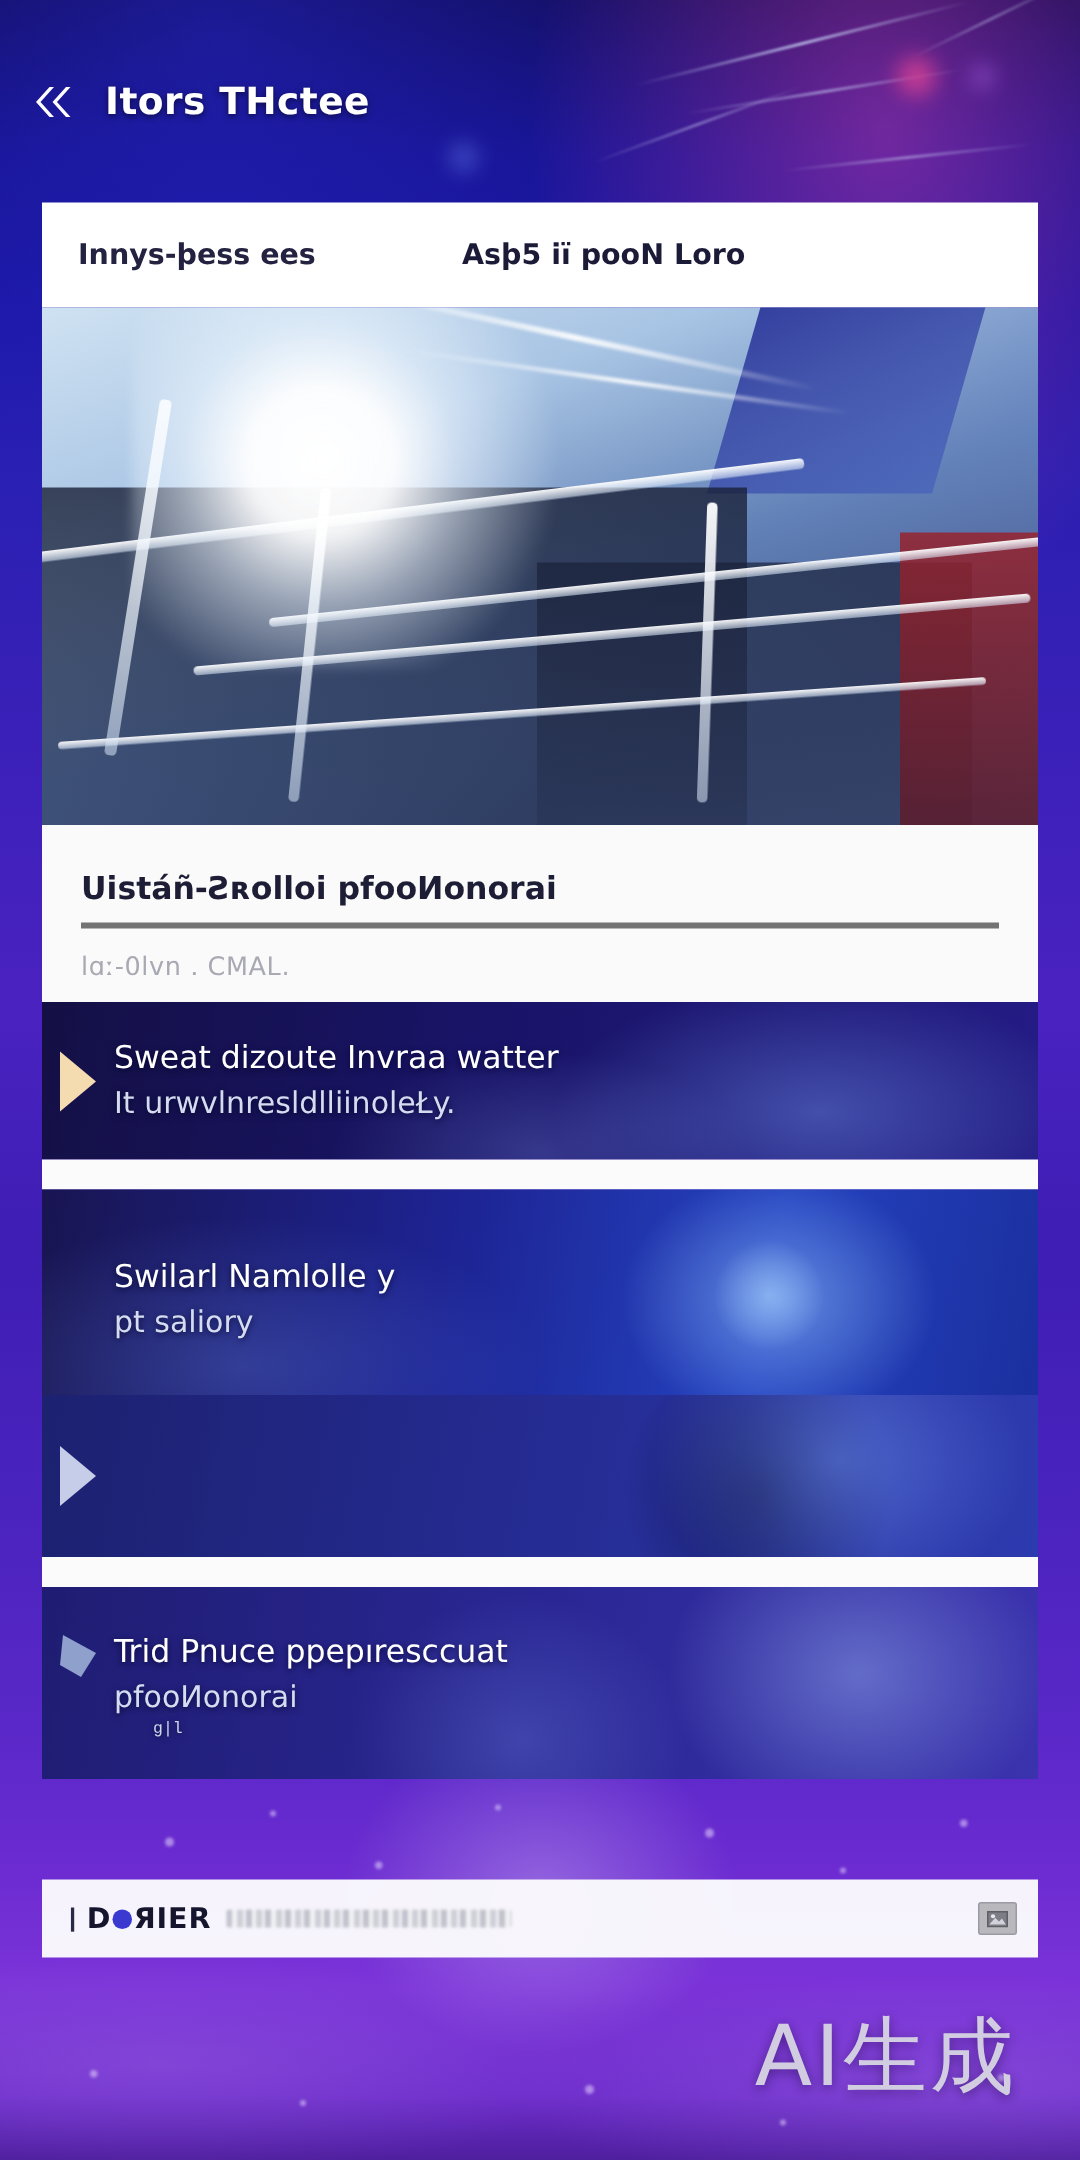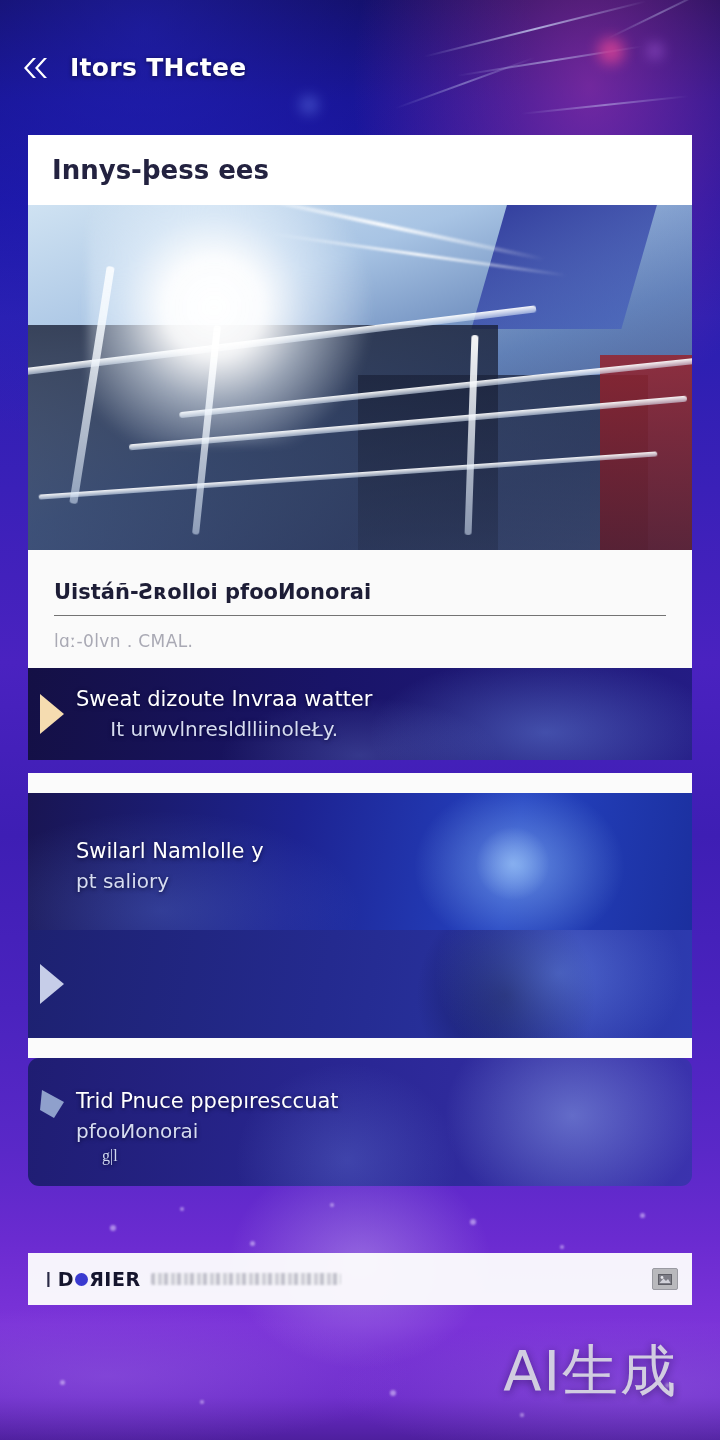--- a/index.html
+++ b/index.html
@@ -71,21 +71,21 @@
 
   
   .card {
     position:absolute; left:28px; top:135px; width:664px; z-index:5;
   }
   .card-topbar {
     background:#ffffff; height:70px;
     display:flex; align-items:center; padding:0 0 0 24px;
   }
   .topbar-left {
-    color:#232240; font-size:26px; font-weight:600; width:256px; flex:none;
+    color:#232240; font-size:19px; font-weight:600; width:256px; flex:none;
     font-family:"DejaVu Sans", sans-serif;
   }
   .topbar-right {
     color:#1b1b38; font-size:19px; font-weight:700;
     font-family:"DejaVu Sans", sans-serif;
   }
 
   
   .hero {
     position:relative; height:345px; width:664px; overflow:hidden;
@@ -118,21 +118,21 @@
     background:linear-gradient(150deg, rgba(38,48,150,.9), rgba(60,85,190,.5));
     transform:skewX(-16deg);
   }
 
   
   .info-panel {
     background:#fafafa; padding:30px 26px 34px 26px;
   }
   .info-title {
     color:#1d1d36; font-size:21px; font-weight:700; padding-bottom:11px;
-    border-bottom:1px solid #737373;
+    border-bottom:4px solid #737373;
     font-family:"DejaVu Sans", sans-serif;
   }
   .info-sub {
     color:#a9a9b4; font-size:17px; padding-top:14px; letter-spacing:.4px;
     font-family:"DejaVu Sans", sans-serif;
   }
 
   
   .list { position:relative; }
   .list-item {
@@ -145,23 +145,23 @@
     color:#ffffff; font-size:21px; font-weight:400; line-height:1.28;
     text-shadow:0 1px 4px rgba(0,0,40,.75);
     font-family:"DejaVu Sans", sans-serif;
   }
   .item-sub {
     color:#d6dcf0; font-size:20px; line-height:1.34; margin-top:3px;
     text-shadow:0 1px 4px rgba(0,0,40,.75);
     font-family:"DejaVu Sans", sans-serif;
   }
   .item-extra {
-    color:#cfd6ee; font-size:16px; margin-top:2px; margin-left:26px;
+    color:#cfd6ee; font-size:11px; margin-top:2px; margin-left:26px;
     text-shadow:0 1px 4px rgba(0,0,40,.75);
-    font-family:Liberation Serif, serif;
+    font-family:Liberation Mono, monospace;
   }
   .item-photo { position:absolute; inset:0; z-index:2; pointer-events:none; }
 
   .row-sep { width:664px; height:20px; background:#fbfbfb; }
 
   
   .footer-bar {
     position:absolute; left:28px; top:1253px; width:664px; height:52px; z-index:6;
     background:rgba(252,252,253,.96);
     display:flex; align-items:center; padding:0 14px 0 18px;
@@ -221,20 +221,21 @@
         <path d="M23 1 L14 11 L23 21 L20 21 L11 11 L20 1 Z" fill="#ffffff"></path>
       </svg>
     </div>
     <div class="brand-title">Itors THctee</div>
   </div>
 
   <div class="card">
 
     <div class="card-topbar">
       <div class="topbar-left">Innys-þess ees</div>
+      <div class="topbar-right">Asþ5 iï pooN Loro</div>
     </div>
 
     <div class="hero">
       <div class="hero-blue-sail"></div>
       <div class="hero-dark" style="left:0; top:120px; width:470px; height:225px;"></div>
       <div class="hero-dark" style="left:330px; top:170px; width:290px; height:175px; opacity:.85;"></div>
       <div class="hero-red"></div>
       <div class="hero-rail" style="left:-10px; top:132px; width:520px; height:7px; transform:rotate(-7deg);"></div>
       <div class="hero-rail" style="left:150px; top:180px; width:520px; height:6px; transform:rotate(-6deg);"></div>
       <div class="hero-rail" style="left:100px; top:215px; width:560px; height:6px; transform:rotate(-5deg);"></div>
@@ -248,22 +249,22 @@
     </div>
 
     <div class="info-panel">
       <div class="info-title">Uistáñ-Ƨʀolloi pfooИonorai</div>
       <div class="info-sub">lɑː-0lvn．ϹMAL.</div>
     </div>
   </div>
 
   <div class="list">
 
-    <div class="list-item" style="position:absolute; left:28px; top:668px; height:92px; z-index:5;
-         background:linear-gradient(100deg,#141045 0%,#191468 45%,#241c85 100%);text-align:center;">
+    <div class="list-item" style="position:absolute; left:28px; top:668px; height:105px; z-index:5;
+         background:linear-gradient(100deg,#141045 0%,#191468 45%,#241c85 100%);">
       <div class="item-photo" style="background:radial-gradient(ellipse 38% 120% at 78% 70%, rgba(120,160,245,.40) 0%, rgba(30,30,110,0) 70%),
                   radial-gradient(ellipse 30% 90% at 50% 95%, rgba(150,180,255,.22) 0%, rgba(20,20,90,0) 70%);"></div>
       <div class="item-marker">
         <svg width="26" height="52" viewBox="0 0 26 52" aria-hidden="true">
           <path d="M0 6 L24 26 L0 46 Z" fill="#f5dcb0"></path>
         </svg>
       </div>
       <div class="item-text">
         <div class="item-title">Sweat dizoute Invraa watter</div>
         <div class="item-sub">It urwvlnresldlliinoleŁy.</div>
@@ -291,21 +292,21 @@
         <svg width="26" height="52" viewBox="0 0 26 52" aria-hidden="true">
           <path d="M0 6 L24 26 L0 46 Z" fill="#c6cde8"></path>
         </svg>
       </div>
       <div class="item-text">
       </div>
     </div>
     <div class="row-sep" style="position:absolute; left:28px; top:1038px; z-index:5;"></div>
 
     <div class="list-item" style="position:absolute; left:28px; top:1058px; height:128px; z-index:5; align-items:flex-start; padding-top:26px;
-         background:linear-gradient(100deg,#1f1d72 0%,#2a2795 50%,#3b33ae 100%);border-radius:11px;">
+         background:linear-gradient(100deg,#1f1d72 0%,#2a2795 50%,#3b33ae 100%);">
       <div class="item-photo" style="background:radial-gradient(ellipse 26% 110% at 82% 45%, rgba(170,200,255,.40) 0%, rgba(40,40,150,0) 74%),
                   radial-gradient(ellipse 22% 100% at 48% 80%, rgba(140,170,250,.22) 0%, rgba(30,30,130,0) 76%);"></div>
       <div class="item-marker" style="margin-top:2px;">
         <svg width="26" height="44" viewBox="0 0 26 44" aria-hidden="true">
           <path d="M2 4 L24 16 L14 32 L0 24 Z" fill="#8fa0cc"></path>
         </svg>
       </div>
       <div class="item-text">
         <div class="item-title">Trid Pnuce ppepıresccuat</div>
         <div class="item-sub">pfooИonorai</div>

